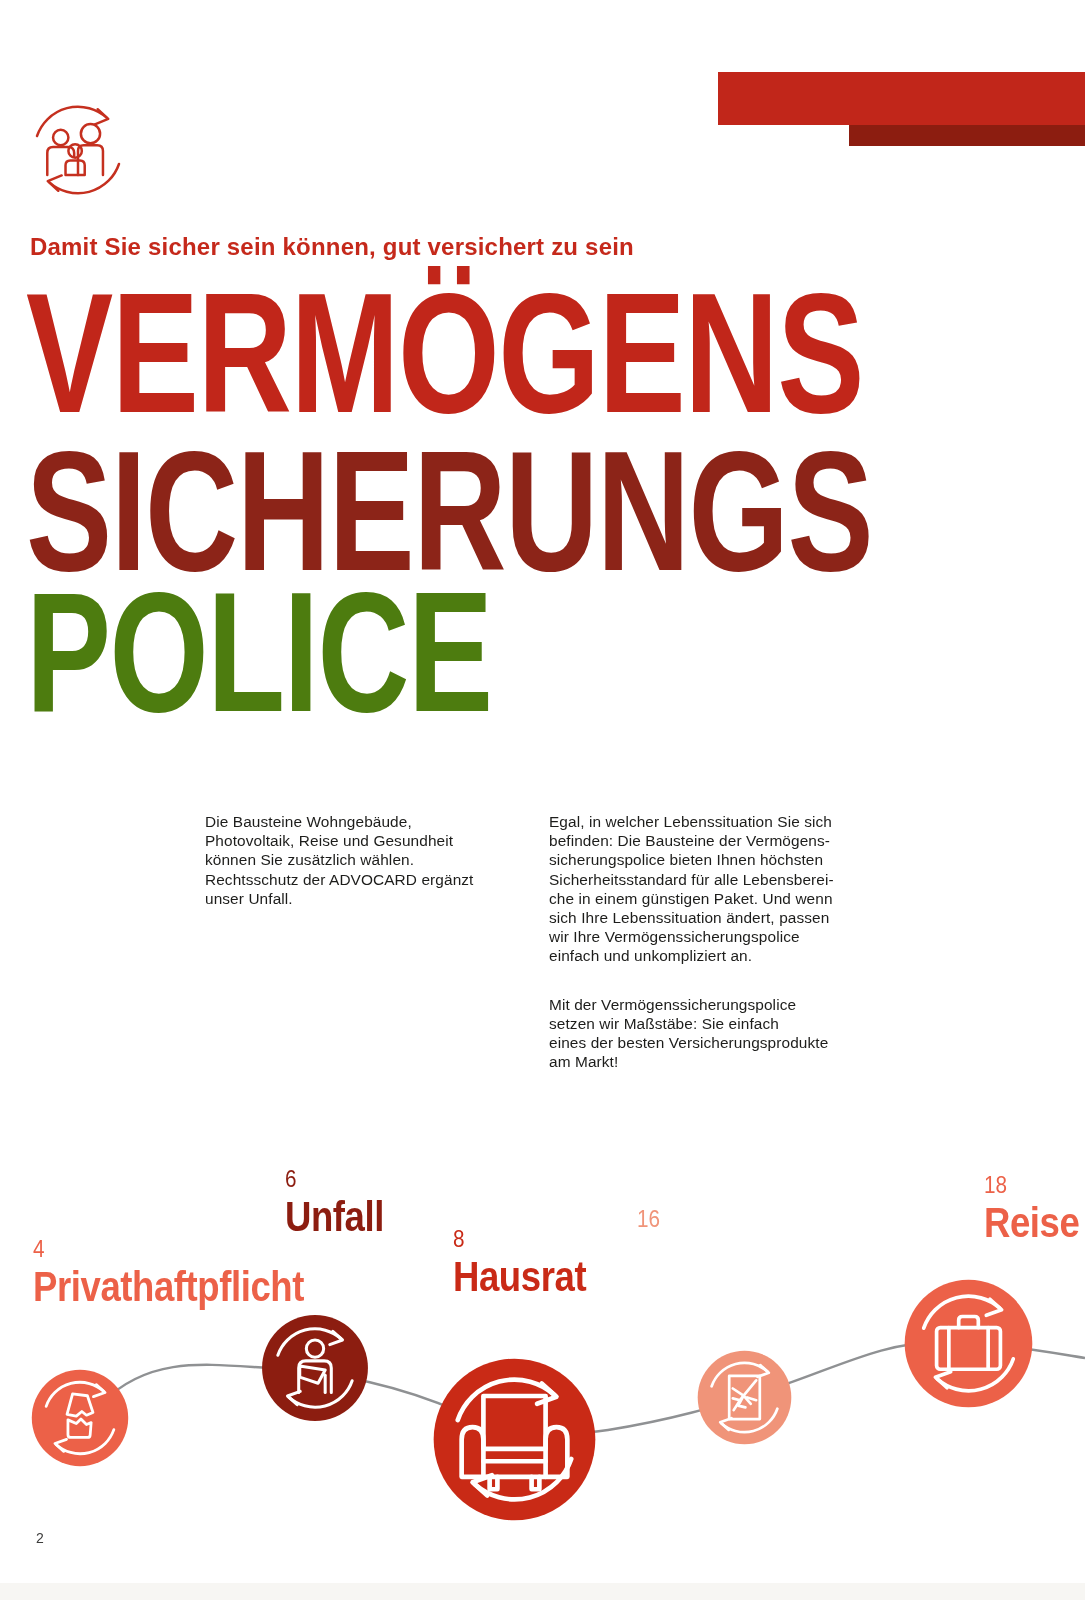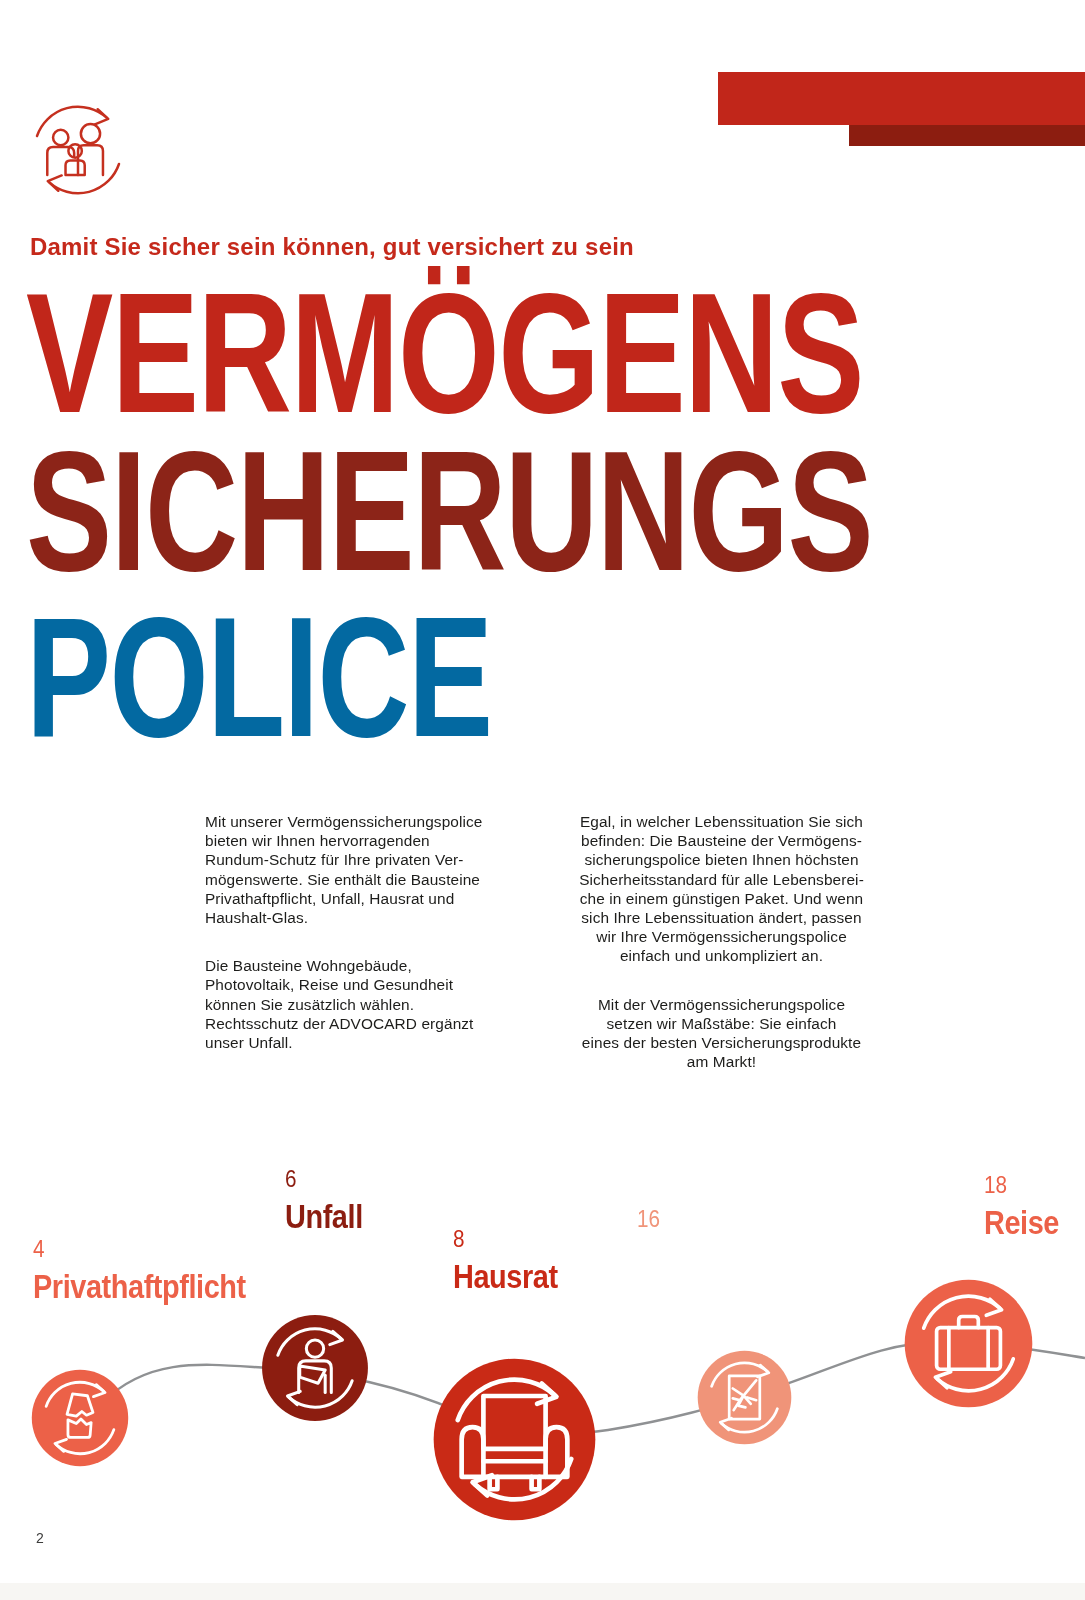--- a/index.html
+++ b/index.html
@@ -14,34 +14,34 @@
   
   .family-icon{position:absolute;left:30px;top:102px;width:96px;height:96px;}
   .family-icon *{fill:none;stroke:#c5301f;stroke-width:2.6;stroke-linecap:round;stroke-linejoin:round;}
   
   .kicker{position:absolute;left:30px;top:233px;font-size:24px;font-weight:bold;color:#c5291b;letter-spacing:.2px;white-space:nowrap;}
   
   .title-line{position:absolute;left:26px;line-height:1;font-weight:bold;font-size:170px;letter-spacing:-2px;white-space:nowrap;}
   .title-line>span{display:inline-block;transform-origin:0 0;}
   .t1{top:268px;color:#c1261a;}.t1>span{transform:scaleX(.77);}
   .t2{top:426px;color:#8c2418;}.t2>span{transform:scaleX(.76);}
-  .t3{top:592px;color:#0369a1;}.t3>span{transform:scaleX(.75);}
+  .t3{top:567px;color:#4d7c0f;}.t3>span{transform:scaleX(.75);}
   
   .col{position:absolute;top:812px;font-size:15.4px;line-height:19.2px;letter-spacing:.1px;color:#1d1d1b;}
   .col p{margin:0 0 29px 0;white-space:pre-line;}
   .col-left{left:205px;width:330px;}
-  .col-right{left:549px;width:345px;text-align:center;}
+  .col-right{left:549px;width:345px;}
   
   .wave{position:absolute;left:0;top:1260px;width:1085px;height:220px;}
   .wave path{fill:none;stroke:#8f9193;stroke-width:2.4;}
   .tl-label{position:absolute;}
   .tl-num{font-size:23px;line-height:26px;color:var(--item-color);}
   .tl-num>span,.tl-text>span{display:inline-block;transform-origin:0 0;}
   .tl-num>span{transform:scaleX(.9);}
-  .tl-text{font-size:34px;line-height:36px;font-weight:bold;margin-top:6px;color:var(--item-color);white-space:nowrap;}
+  .tl-text{font-size:43px;line-height:36px;font-weight:bold;margin-top:6px;color:var(--item-color);white-space:nowrap;}
   .tl-text>span{transform:scaleX(.85);letter-spacing:-.5px;}
   .tl-circle{position:absolute;}
   .tl-fill{fill:var(--item-color);}
   .tl-ic{stroke:#ffffff;fill:none;stroke-width:3;stroke-linecap:round;stroke-linejoin:round;}
   
   .page-num{position:absolute;left:36px;top:1530px;font-size:14px;color:#3c3c3b;}
   .bottom-strip{position:absolute;left:0;top:1583px;width:1085px;height:17px;background:#f7f6f3;}
   .defs{position:absolute;width:0;height:0;overflow:hidden;}
 </style>
 </head>
@@ -104,26 +104,20 @@
     <path d="M -13 26 L -13 16 Q -13 11 -8 11 L 2 11 Q 7 11 7 16 L 7 26 Z"></path>
   </svg>
 
   <div class="kicker">Damit Sie sicher sein können, gut versichert zu sein</div>
 
   <div class="title-line t1"><span>VERMÖGENS</span></div>
   <div class="title-line t2"><span>SICHERUNGS</span></div>
   <div class="title-line t3"><span>POLICE</span></div>
 
   <div class="col col-left">
-    <p>Mit unserer Vermögenssicherungspolice
-bieten wir Ihnen hervorragenden
-Rundum-Schutz für Ihre privaten Ver-
-mögenswerte. Sie enthält die Bausteine
-Privathaftpflicht, Unfall, Hausrat und
-Haushalt-Glas.</p>
     <p>Die Bausteine Wohngebäude,
 Photovoltaik, Reise und Gesundheit
 können Sie zusätzlich wählen.
 Rechtsschutz der ADVOCARD ergänzt
 unser Unfall.</p>
   </div>
   <div class="col col-right">
     <p>Egal, in welcher Lebenssituation Sie sich
 befinden: Die Bausteine der Vermögens-
 sicherungspolice bieten Ihnen höchsten

